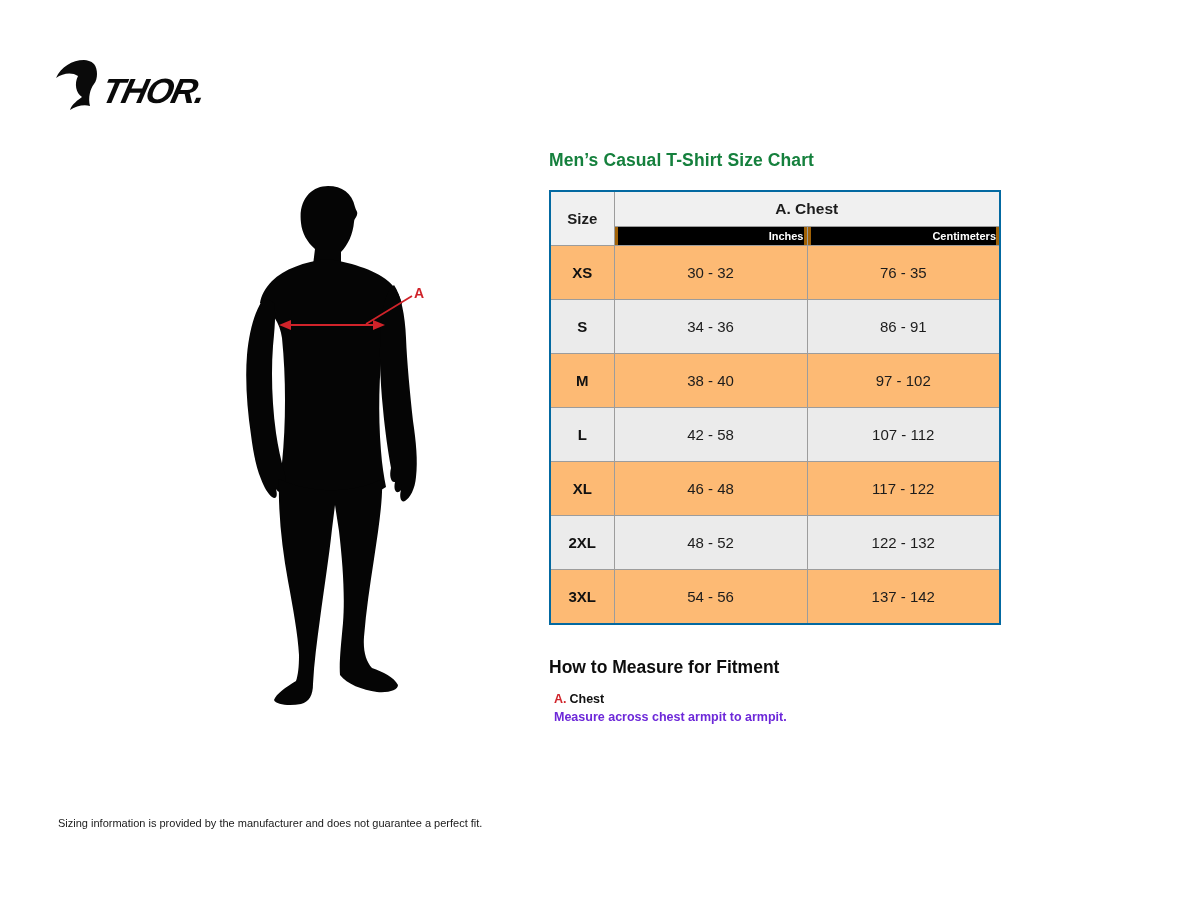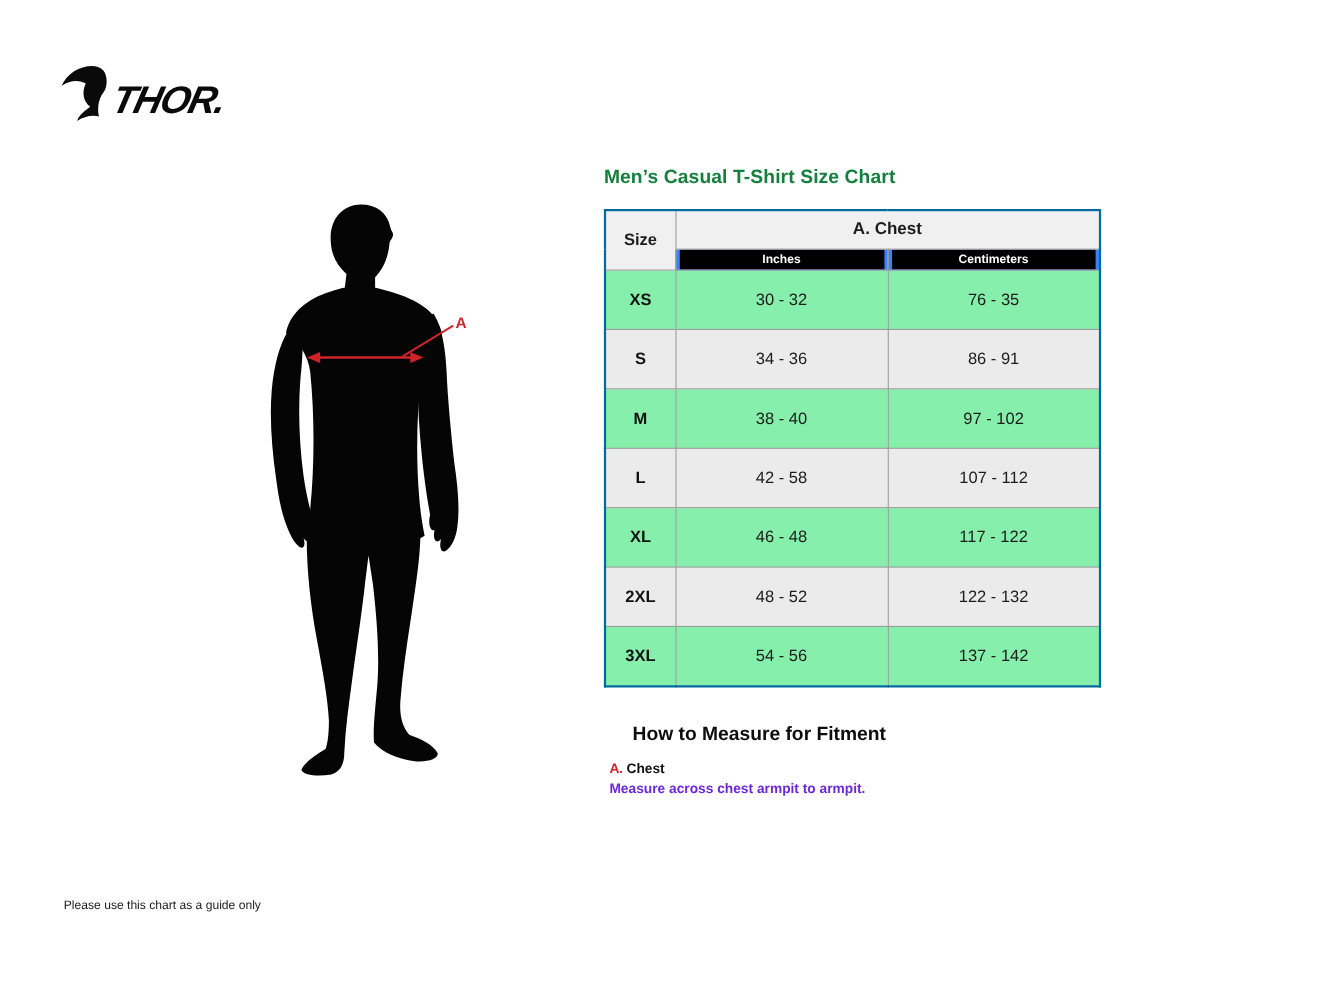--- a/index.html
+++ b/index.html
@@ -31,33 +31,33 @@
   .size-table th,.size-table td{
     border:1px solid #9c9c9c;
     text-align:center;vertical-align:middle;
     padding:0;color:#1c1c1c;
   }
   .col-size{width:64px;}
   .col-in{width:193px;}
   .col-cm{width:193px;}
   .group-h{height:34px;font-size:15.5px;font-weight:bold;background:#f0f0f0;color:#111;}
   .size-h{font-size:15px;font-weight:bold;background:#f0f0f0;color:#111;}
-  .bar-row td{height:18px;background:#3b82f6;}
+  .bar-row td{height:18px;background:#a16207;text-align:right;}
   .bar{
     background:#000000;color:#ffffff;
     height:18px;line-height:18px;margin:0 3px;
     font-size:11px;font-weight:bold;
   }
-  .data-row td{height:53px;font-size:15px;background:#86efac;}
+  .data-row td{height:53px;font-size:15px;background:#fdba74;}
   .data-row td.size-c{font-weight:bold;font-size:15px;color:#111;}
   .data-row.alt td{background:#ebebeb;}
 
   
   .howto-heading{
-    left:575px;top:657px;margin:0;
+    left:549px;top:657px;margin:0;
     font-size:17.5px;font-weight:bold;color:#0d0d0d;
   }
   .measure-title{
     left:554px;top:692px;font-size:12.5px;font-weight:bold;color:#111;
   }
   .measure-title .red{color:#d0232a;margin-right:3px;}
   .measure-desc{
     left:554px;top:710px;font-size:12.5px;color:#6d28d9;font-weight:bold;
   }
 
@@ -184,14 +184,14 @@
   </tbody>
 </table>
 
 <h2 class="abs howto-heading">How to Measure for Fitment</h2>
 <div class="abs measure-title">
   <span class="red">A.</span><span>Chest</span>
 </div>
 <div class="abs measure-desc">Measure across chest armpit to armpit.</div>
 
 <div class="abs disclaimer">
-  <div>Please use this chart as a guide only</div>
+  <div>Sizing information is provided by the manufacturer and does not guarantee a perfect fit.</div>
 </div>
 
 </body></html>

